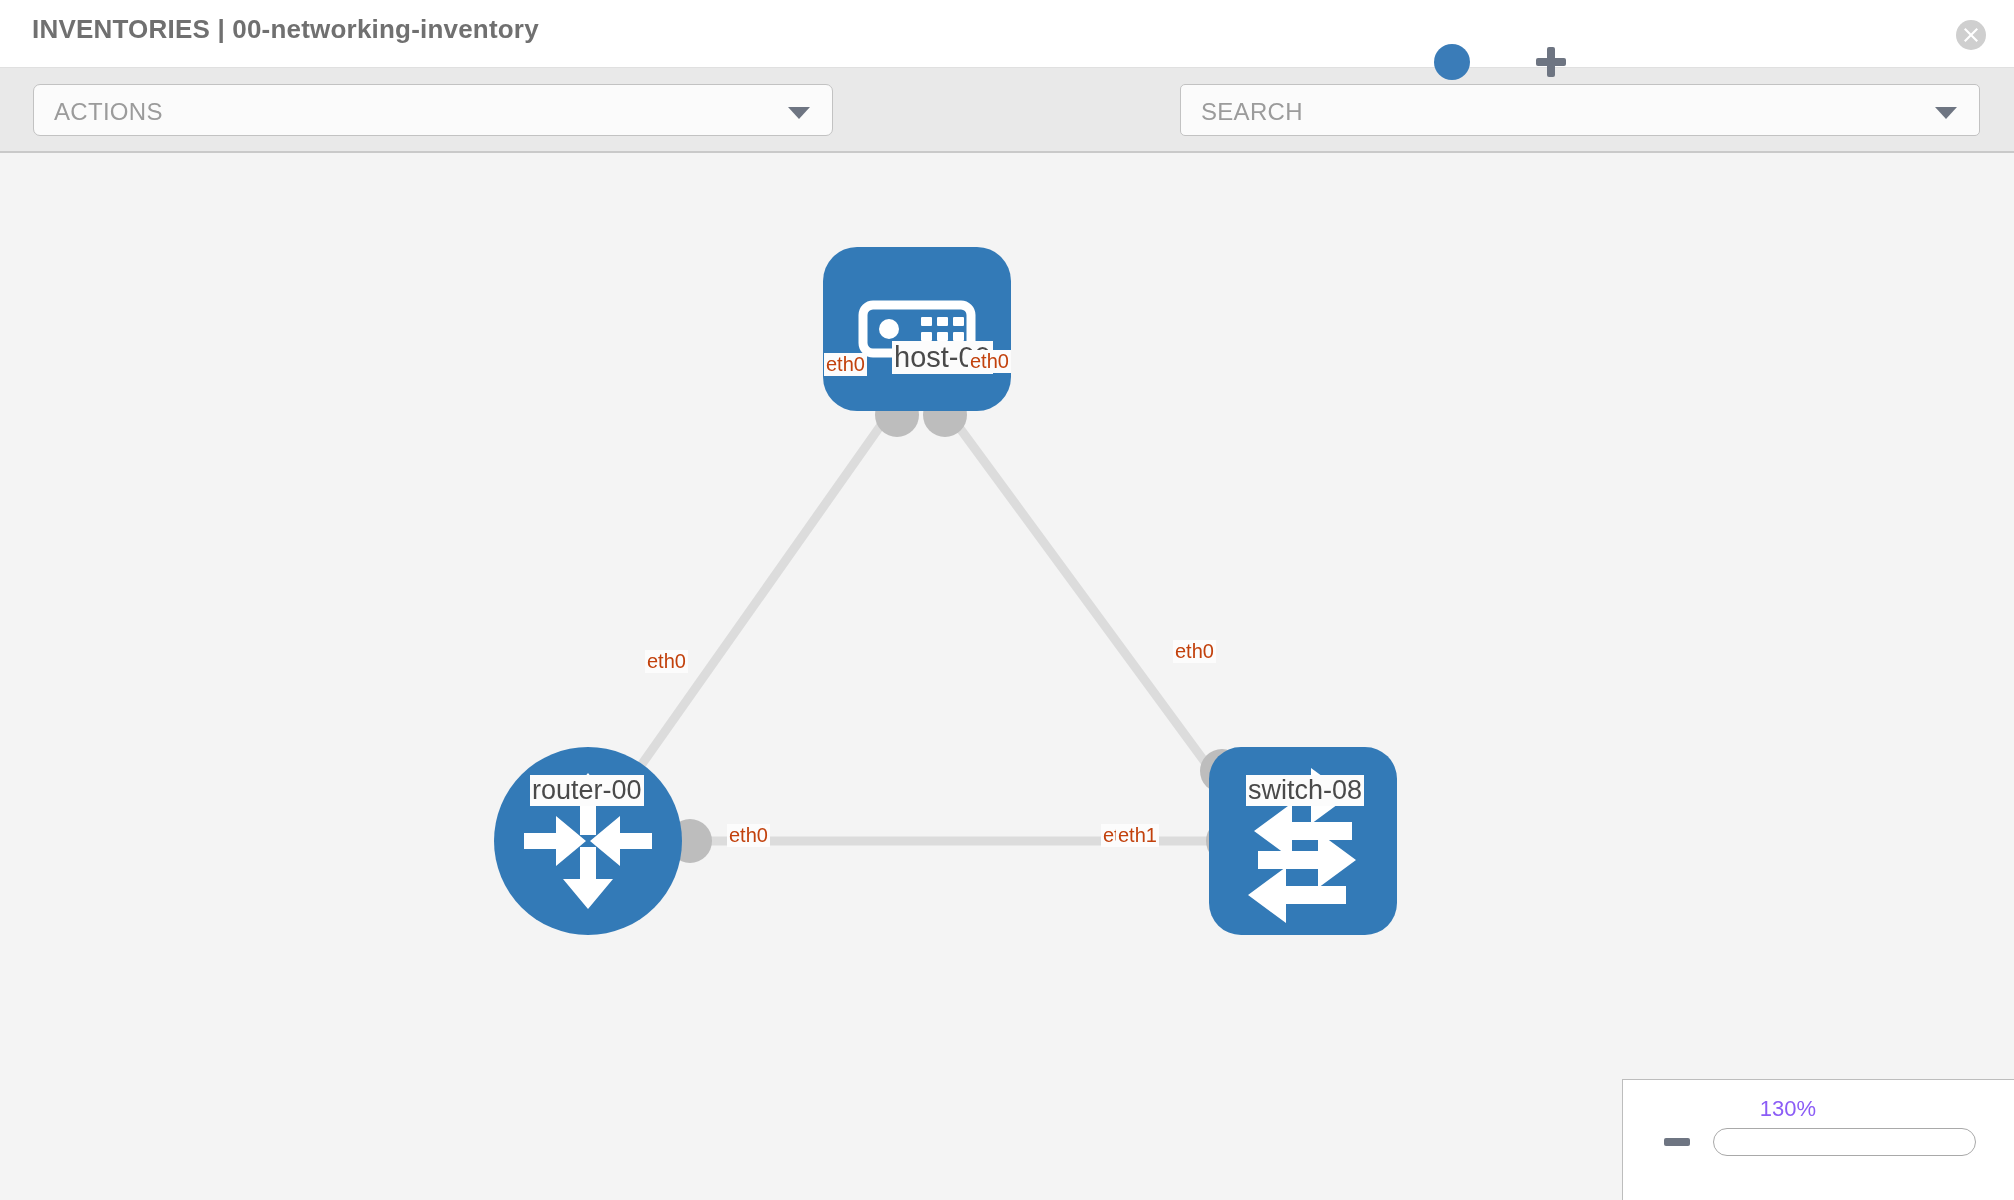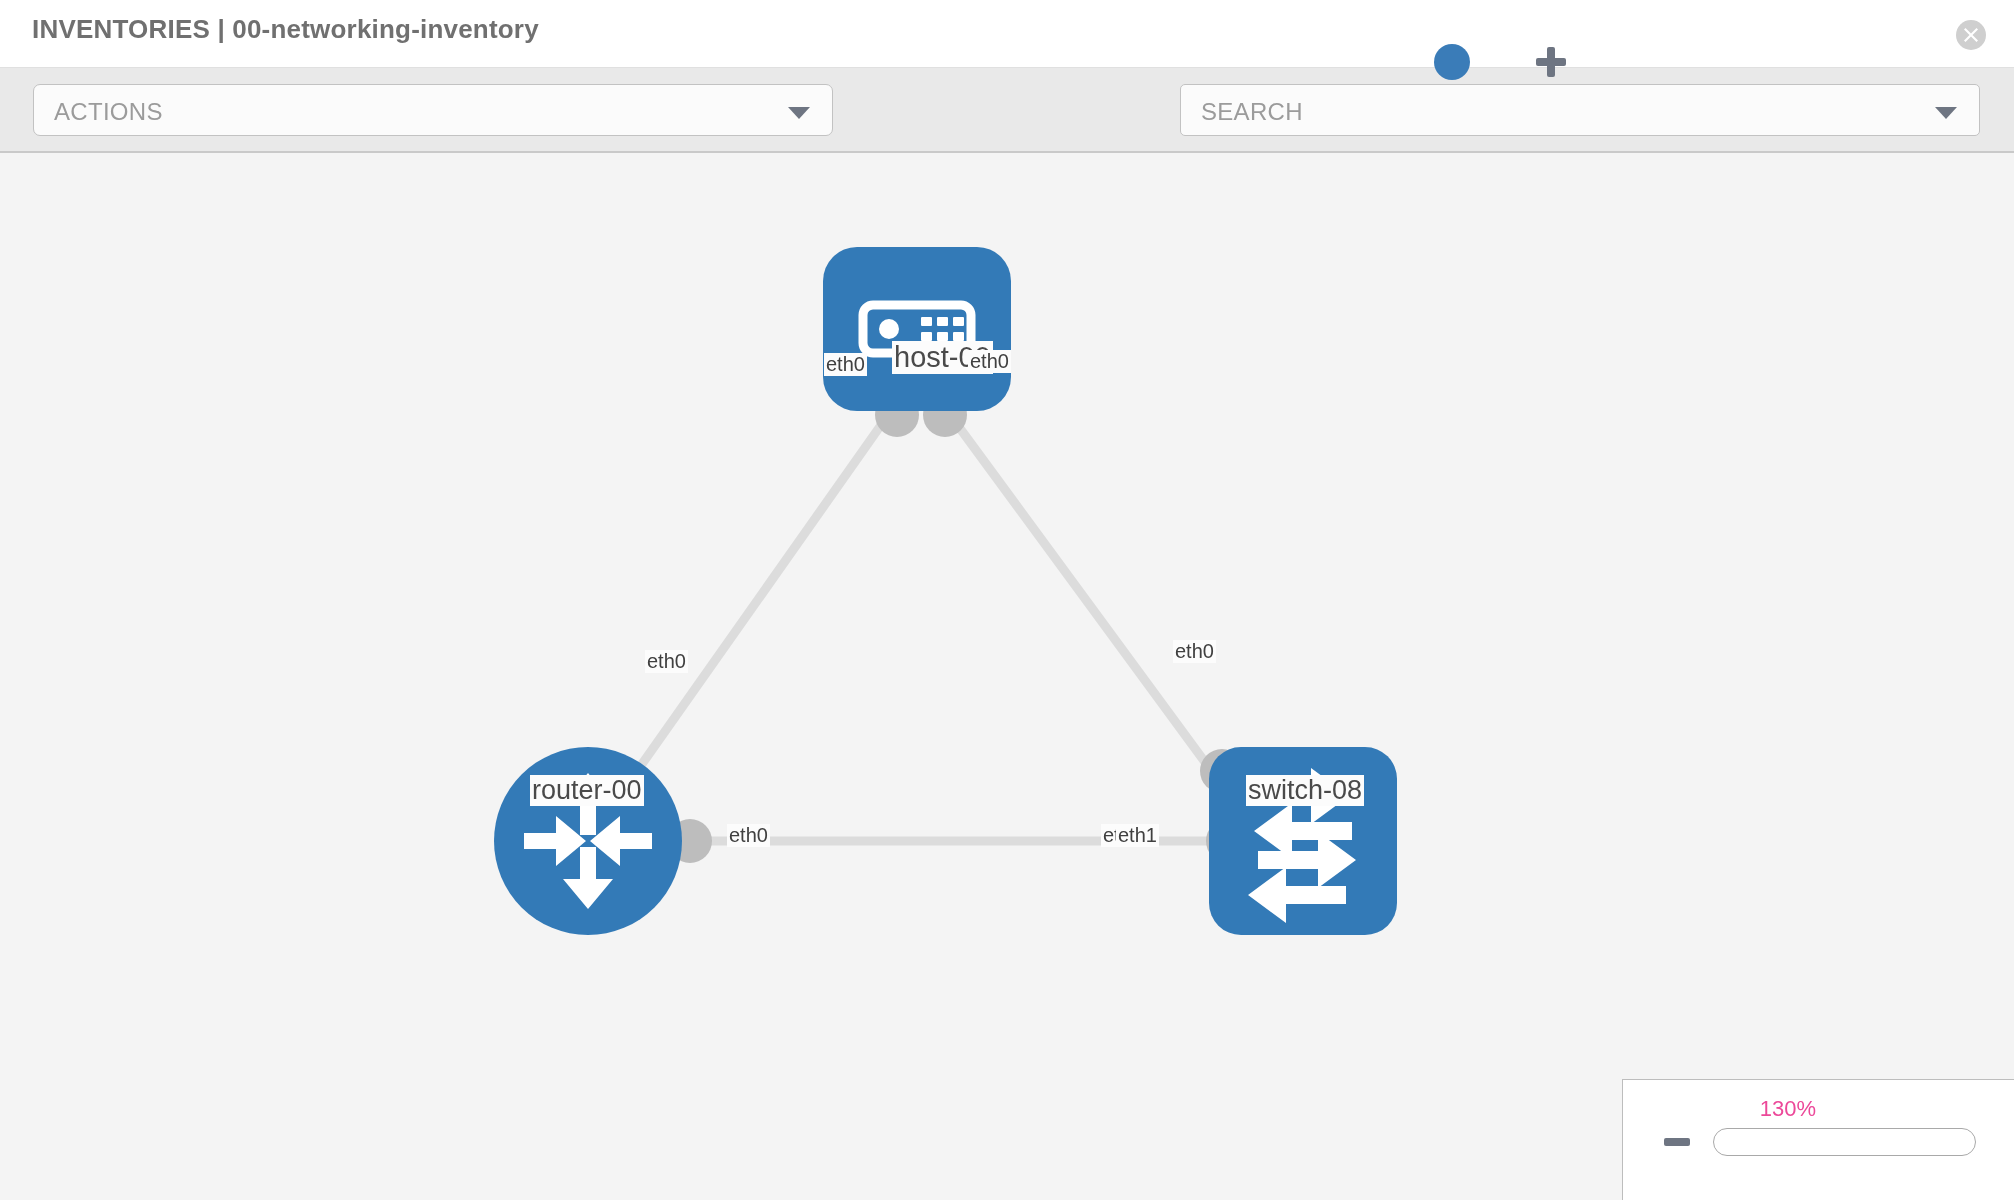--- a/index.html
+++ b/index.html
@@ -126,21 +126,21 @@
     position: absolute;
     font-size: 27px;
     color: #4a4a4a;
     background: #fcfcfc;
     white-space: nowrap;
     padding: 0 2px;
   }
   .iface-label {
     position: absolute;
     font-size: 20px;
-    color: #404040;
+    color: #c2410c;
     background: #fcfcfc;
     white-space: nowrap;
     padding: 0 2px;
   }
 
   
   .zoom-panel {
     position: absolute;
     left: 1622px; top: 1079px;
     width: 392px; height: 121px;
@@ -149,21 +149,21 @@
     border-right: none;
     border-bottom: none;
     box-sizing: border-box;
   }
   .zoom-value {
     position: absolute;
     left: 0; top: 16px;
     width: 330px;
     text-align: center;
     font-size: 22px;
-    color: #ec4899;
+    color: #8b5cf6;
   }
   .zoom-minus {
     position: absolute;
     left: 41px; top: 58px;
     width: 26px; height: 8px;
     background: #6e7582;
     border-radius: 2px;
     cursor: pointer;
   }
   .zoom-track {

